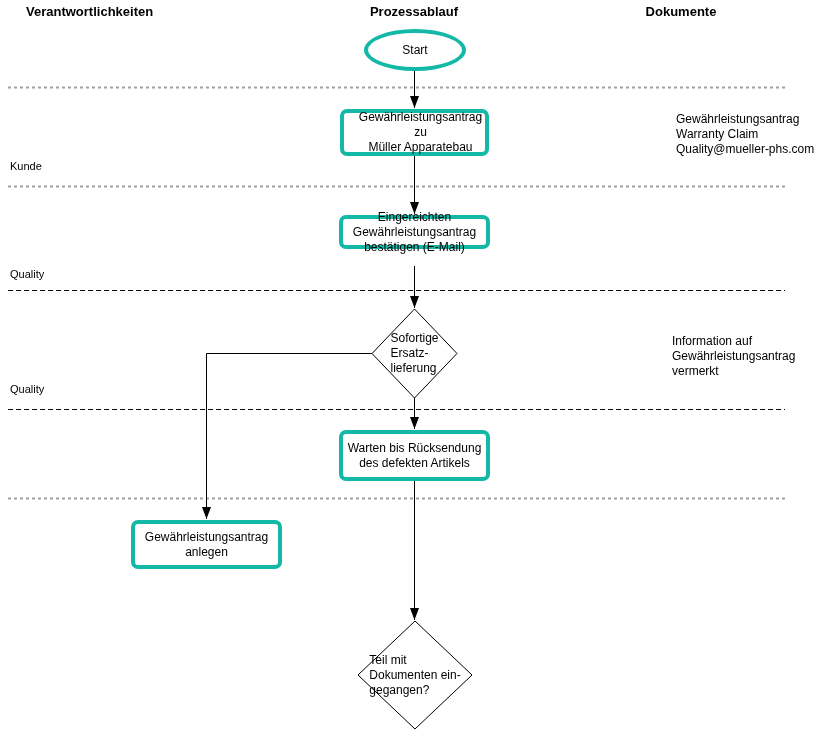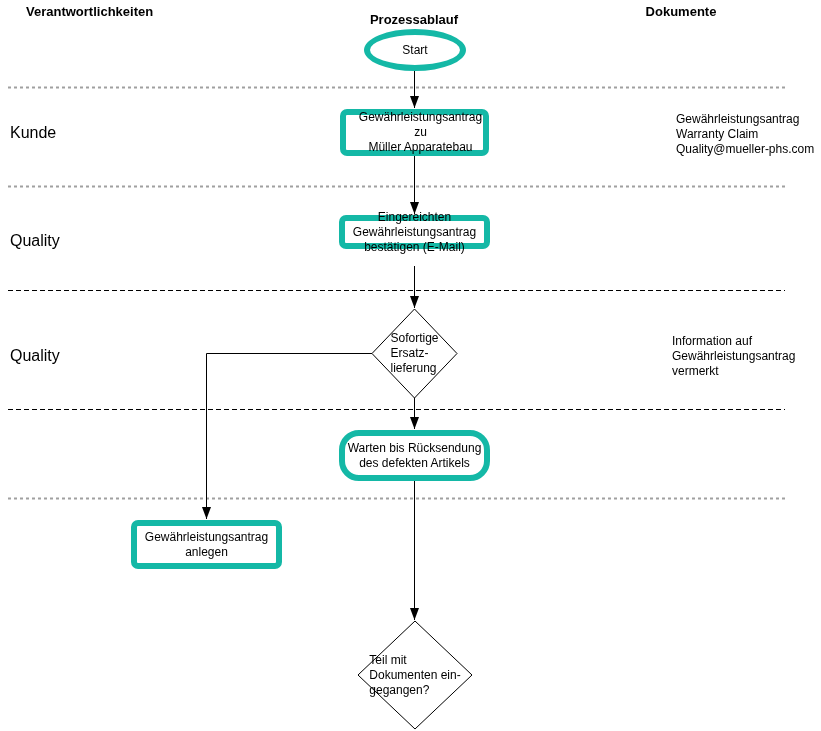--- a/index.html
+++ b/index.html
@@ -14,33 +14,34 @@
   }
   .hdr {
     position: absolute;
     font-size: 13px;
     font-weight: bold;
     white-space: nowrap;
   }
   .hdr-center { transform: translateX(-50%); }
   .lane-label {
     position: absolute;
-    font-size: 16px;
+    font-size: 11px;
     white-space: nowrap;
+    margin-top: 36px;
   }
   svg.overlay {
     position: absolute;
     left: 0; top: 0;
     width: 821px; height: 731px;
   }
   .node {
     position: absolute;
     box-sizing: border-box;
     background: #ffffff;
-    border: 6px solid #14b8a6;
+    border: 4px solid #14b8a6;
     display: flex;
     align-items: center;
     justify-content: center;
     text-align: center;
     font-size: 12px;
     line-height: 15px;
     white-space: pre-line;
   }
   .rounded { border-radius: 7px; }
   .ellipse { border-radius: 50%; }
@@ -61,21 +62,21 @@
     line-height: 15px;
     white-space: pre-line;
   }
 </style>
 </head>
 <body>
 
 <div class="canvas">
 
   <div class="hdr" style="left:10px; top:4px;margin-left:16px;">Verantwortlichkeiten</div>
-  <div class="hdr hdr-center" style="left:414px; top:12px;">Prozessablauf</div>
+  <div class="hdr hdr-center" style="left:414px; top:4px;">Prozessablauf</div>
   <div class="hdr hdr-center" style="left:681px; top:4px;">Dokumente</div>
 
   <div class="lane-label" style="left:10px; top:124px;">Kunde</div>
   <div class="lane-label" style="left:10px; top:232px;">Quality</div>
   <div class="lane-label" style="left:10px; top:347px;">Quality</div>
 
   <svg class="overlay">
     <defs>
       <marker id="arrow" markerUnits="userSpaceOnUse" markerWidth="13" markerHeight="9" refX="12" refY="4.5" orient="auto">
         <path d="M0,0 L12,4.5 L0,9 Z" fill="#000000"></path>
@@ -105,21 +106,21 @@
 Müller Apparatebau</div>
 
   <div class="node rounded" style="left:339px; top:215px; width:151px; height:34px;">Eingereichten
 Gewährleistungsantrag
 bestätigen (E-Mail)</div>
 
   <div class="diamond-label" style="left:372px; top:309px; width:85px; height:89px;">Sofortige
 Ersatz-
 lieferung</div>
 
-  <div class="node rounded" style="left:339px; top:430px; width:151px; height:51px;border-radius:20px;">Warten bis Rücksendung
+  <div class="node rounded" style="left:339px; top:430px; width:151px; height:51px;">Warten bis Rücksendung
 des defekten Artikels</div>
 
   <div class="node rounded" style="left:131px; top:520px; width:151px; height:49px;">Gewährleistungsantrag
 anlegen</div>
 
   <div class="diamond-label" style="left:358px; top:621px; width:114px; height:108px;">Teil mit
 Dokumenten ein-
 gegangen?</div>
 
   <div class="doc-text" style="left:676px; top:112px;">Gewährleistungsantrag

